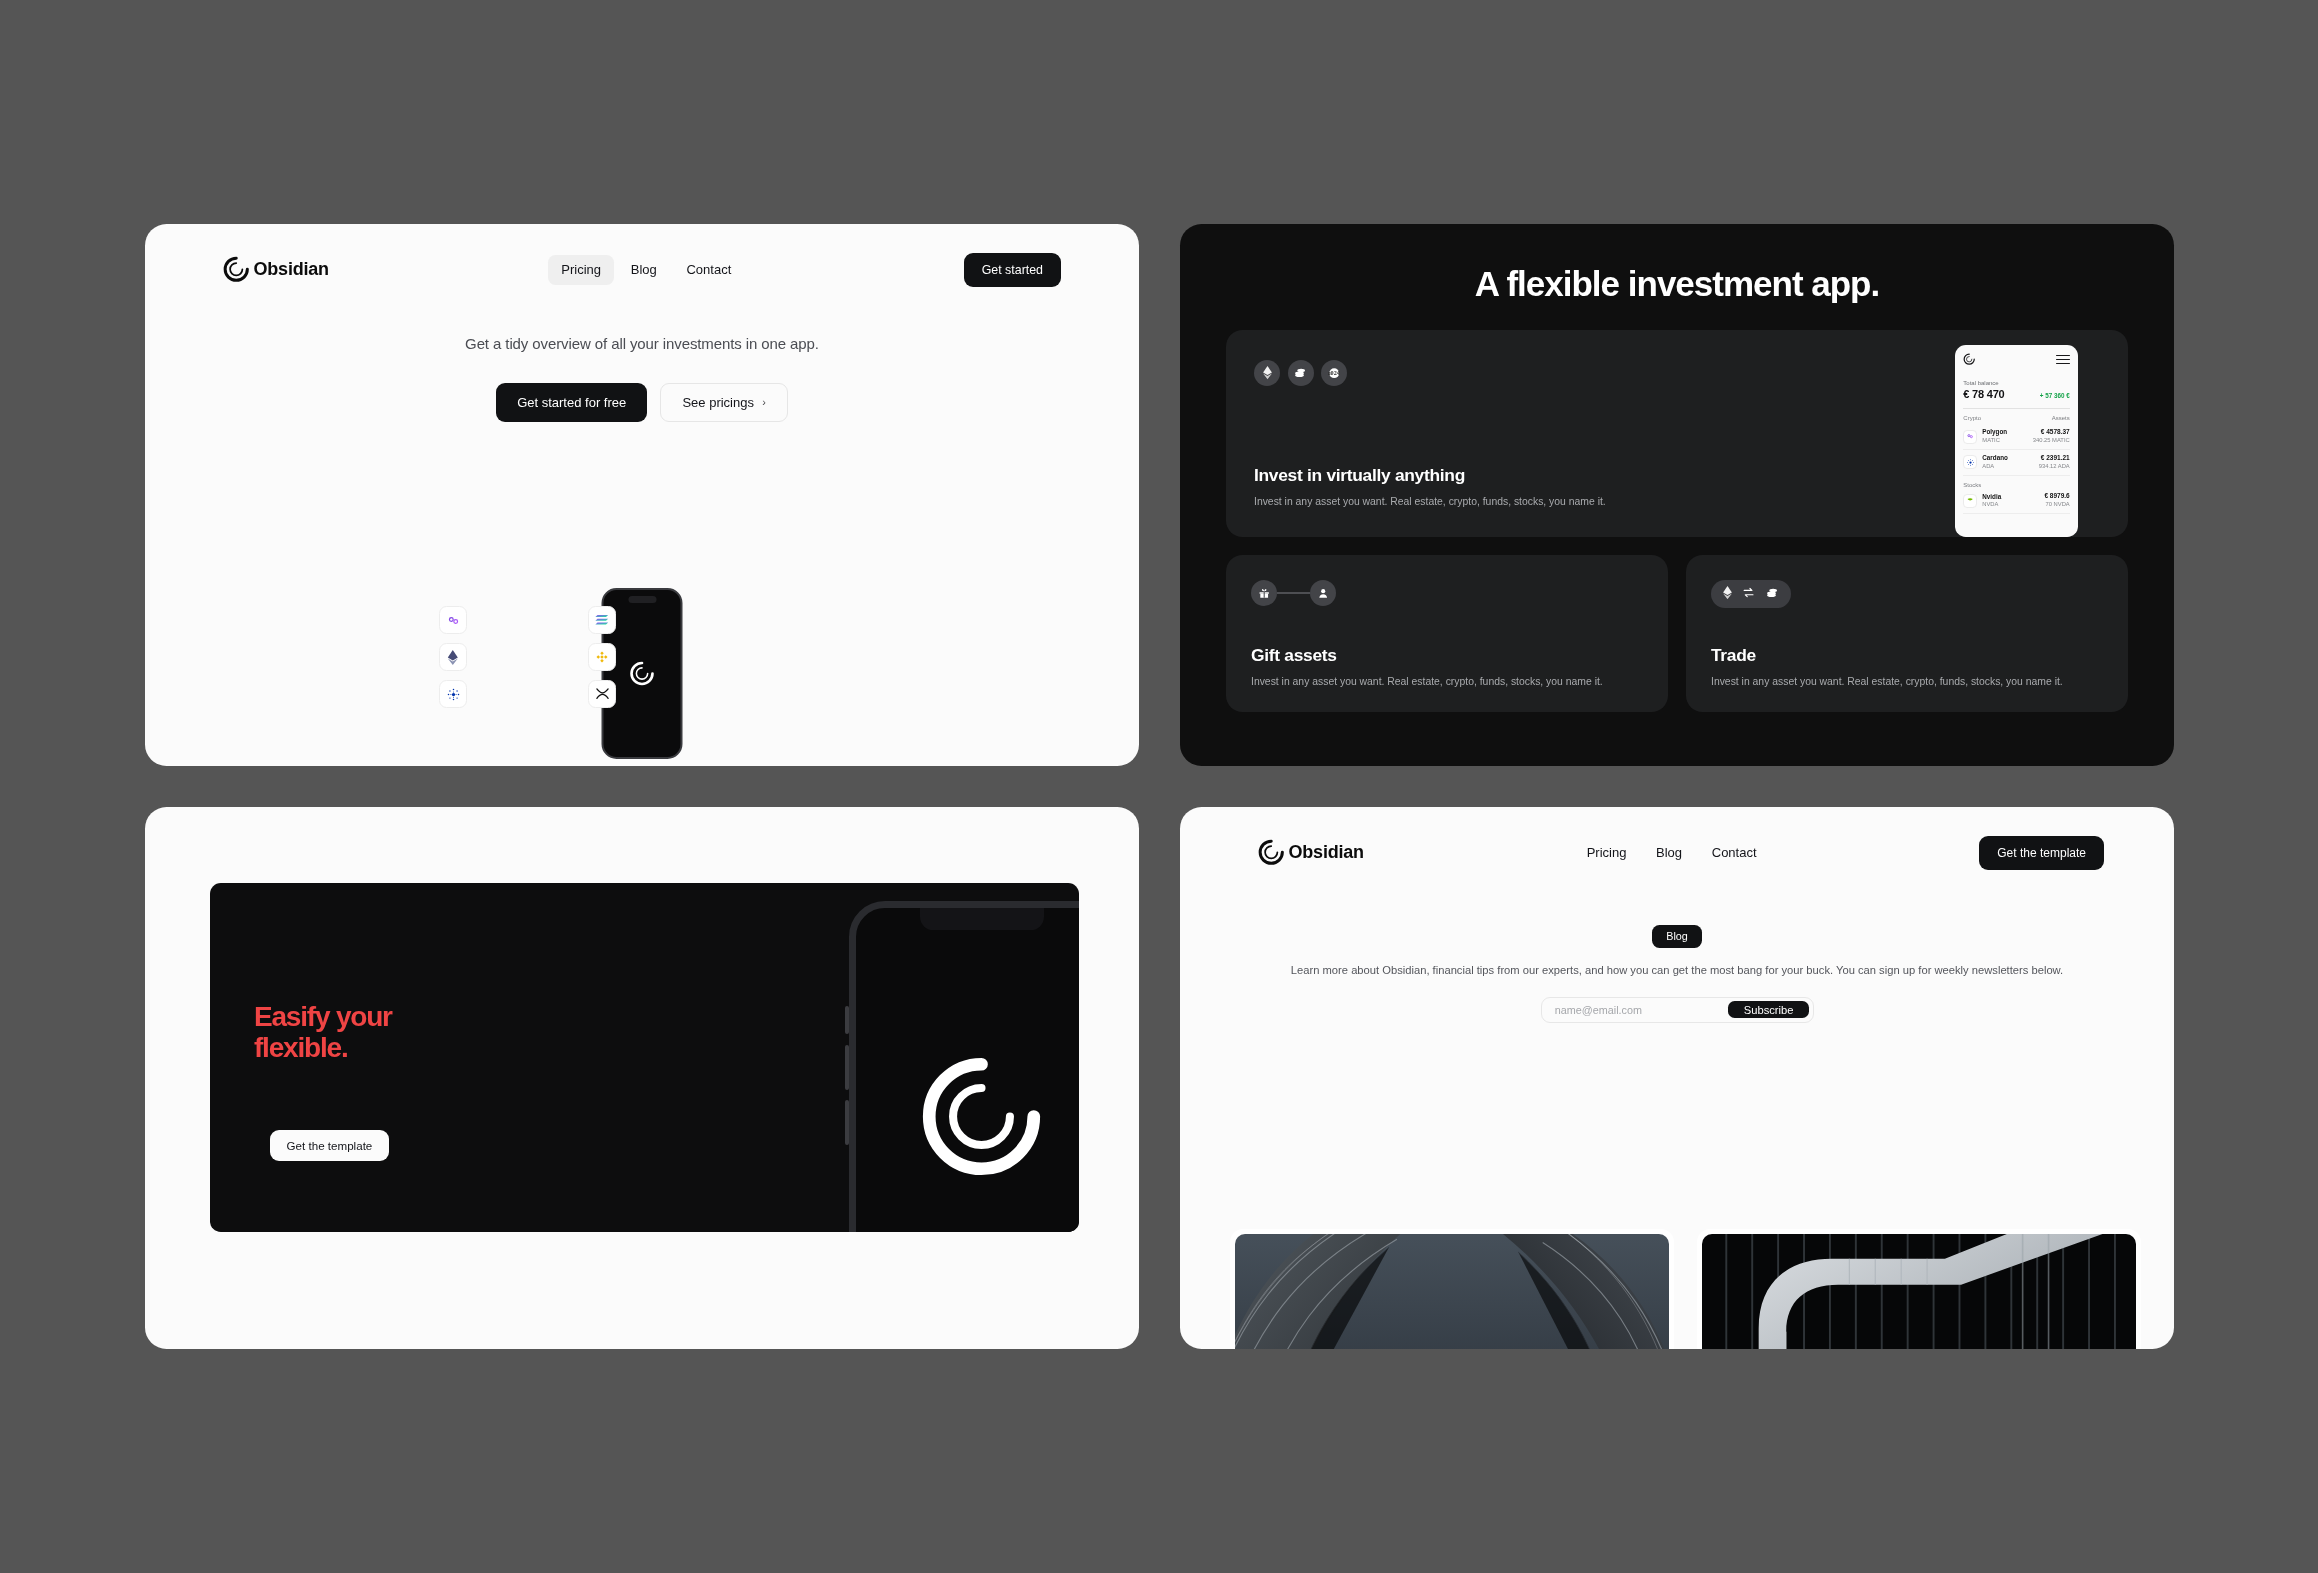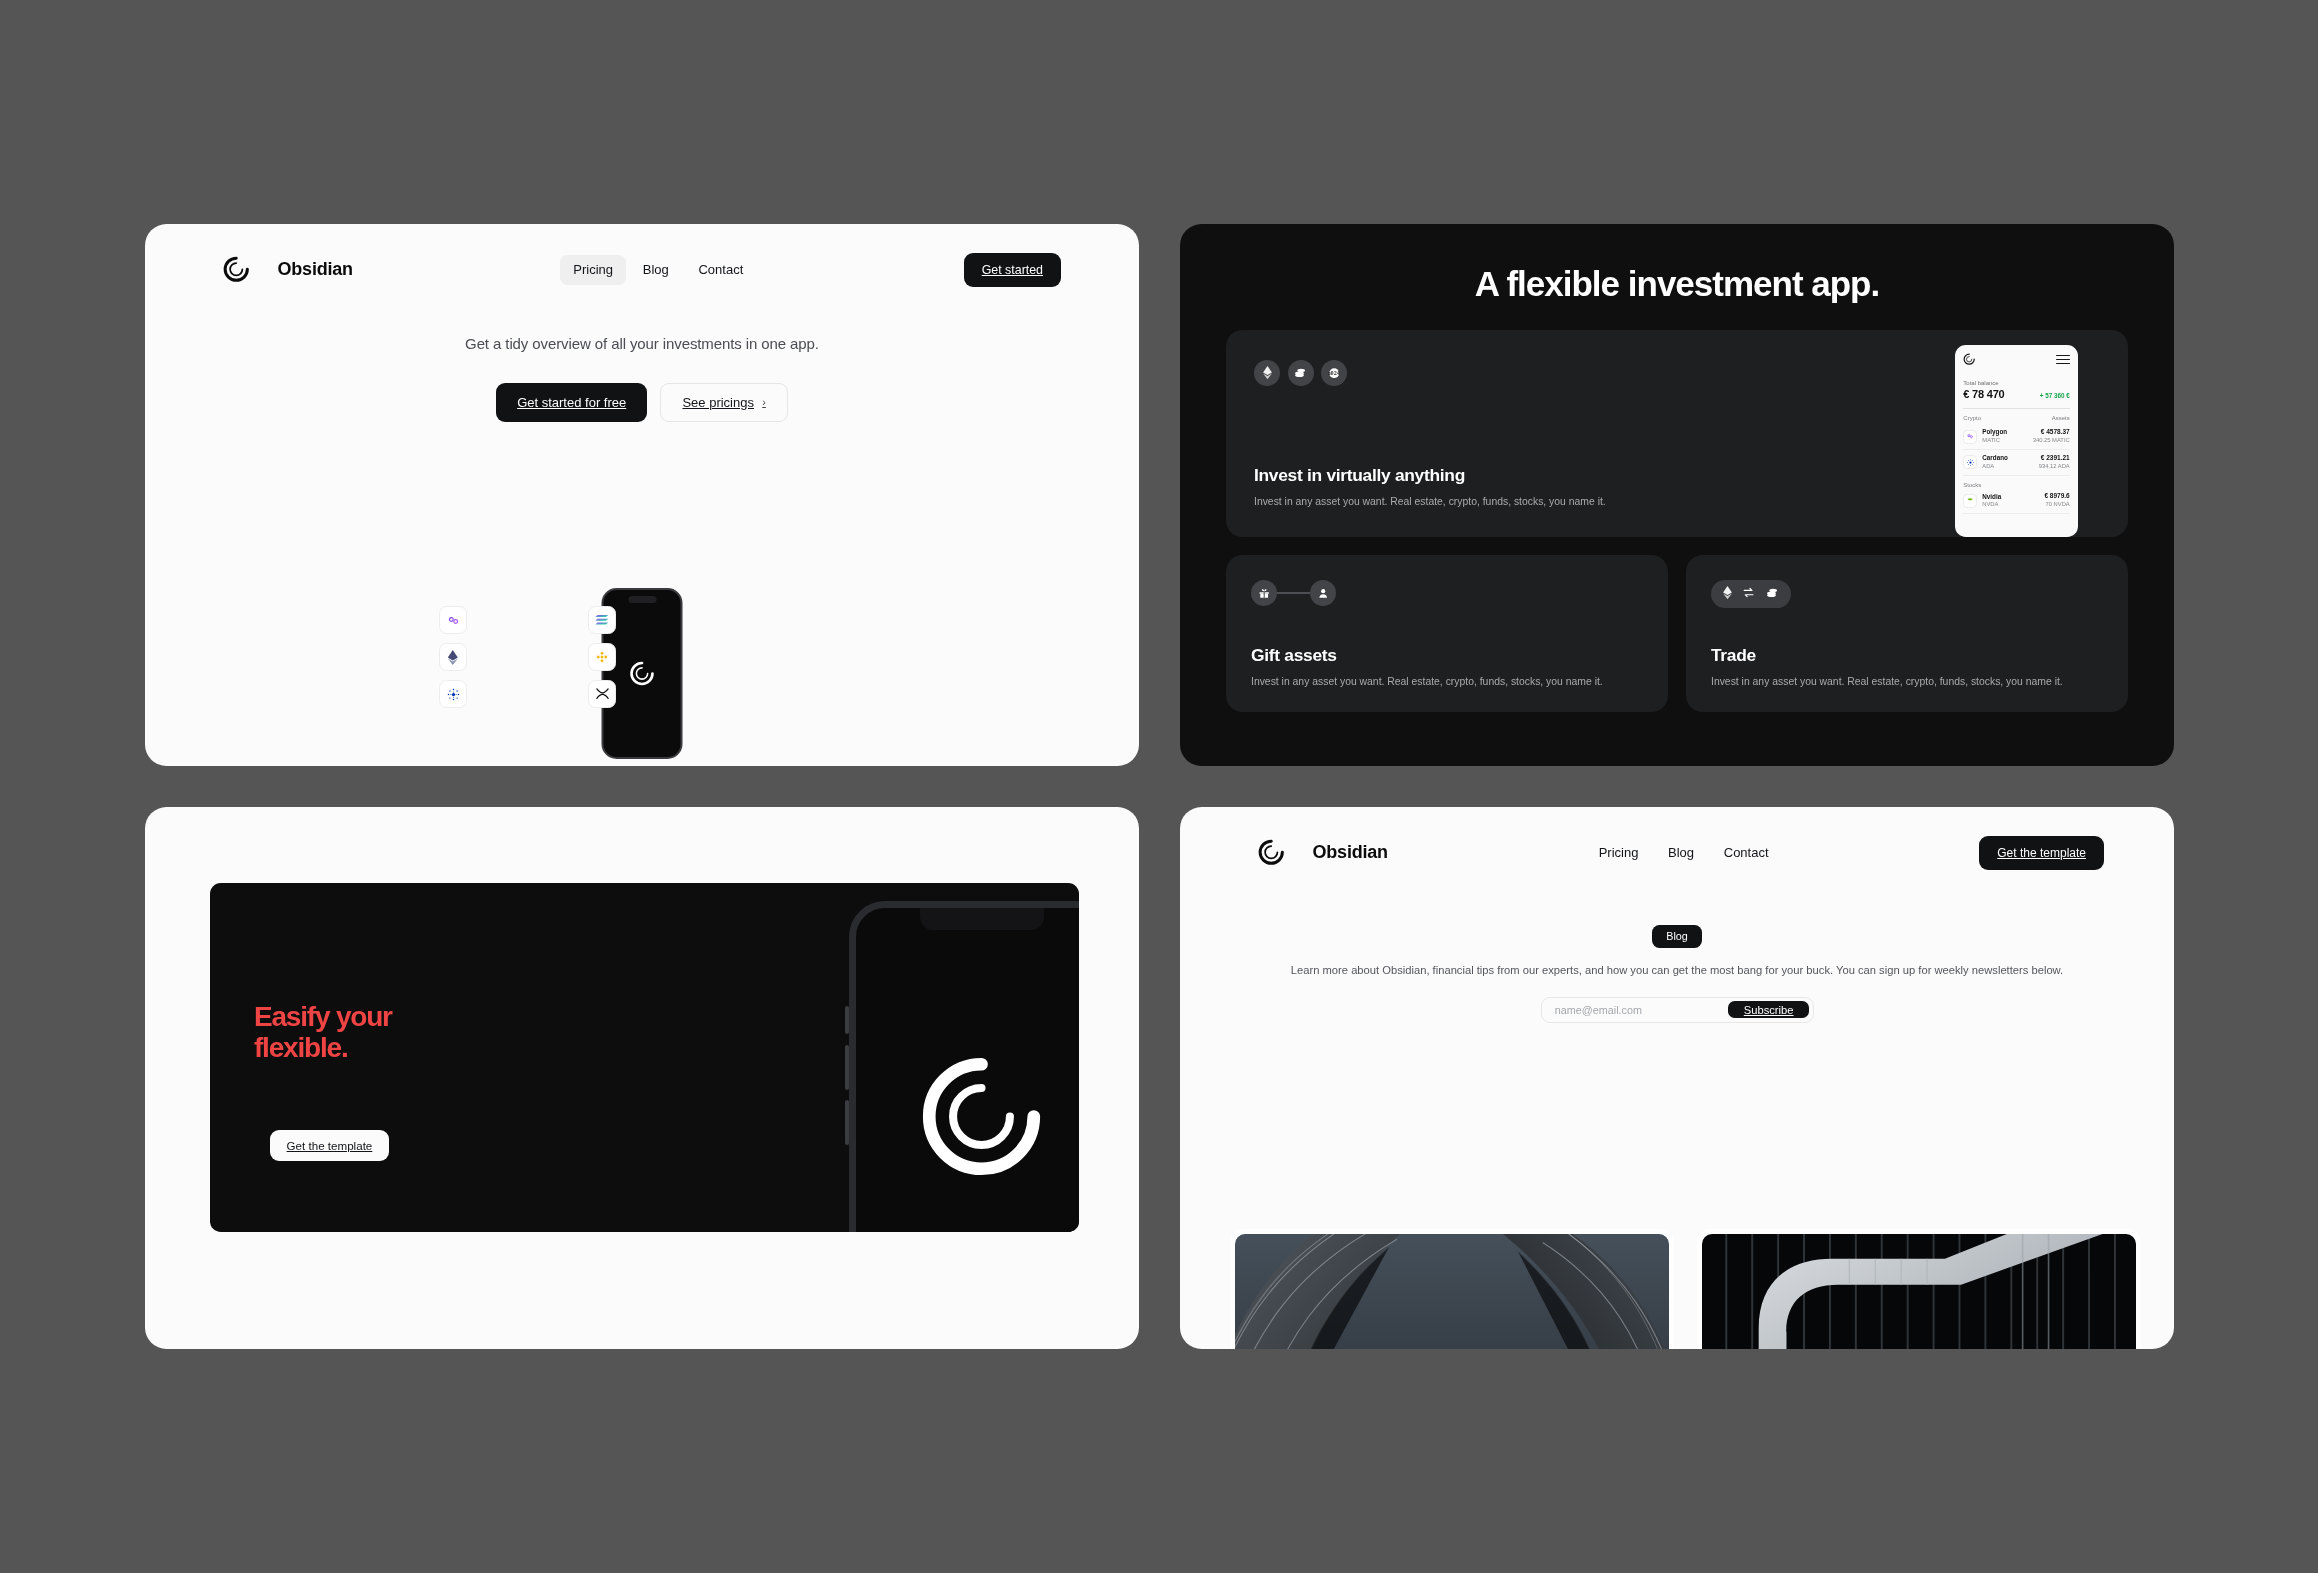--- a/index.html
+++ b/index.html
@@ -16,35 +16,35 @@
   .card { position:absolute; border-radius:21.5px; overflow:hidden; }
   .card.light { background:#fbfbfb; }
   .card.dark  { background:#0f0f0f; }
 
   
   #card-hero { left:145px; top:224px; width:994px; height:542px; }
   .hero-nav {
     position:absolute; left:0; top:0; width:100%; height:91px;
     display:flex; align-items:center; padding:0 20px;
   }
-  .brand { display:flex; align-items:center; gap:28px; margin-left:58px; }
+  .brand { display:flex; align-items:center; gap:4px; margin-left:58px; }
   .brand .mark { width:26.5px; height:26.5px; flex:none; }
   .brand .word { font-size:18px; font-weight:700; color:#0c0c0c; letter-spacing:-0.2px; }
 
   .nav-links { display:flex; align-items:center; gap:3.3px; margin:0 auto; }
   .nav-links a {
     font-size:13px; color:#14151a; text-decoration:none;
     padding:7.5px 13.2px; border-radius:7.5px; white-space:nowrap;
   }
   .nav-links a.active { background:#efefef; }
 
   .btn {
     display:inline-flex; align-items:center; justify-content:center;
     border-radius:9px; font-size:12.4px; white-space:nowrap; cursor:pointer;
-    border:none; font-family:inherit;text-decoration:underline;
+    border:none; font-family:inherit;
   }
   .btn-dark  { background:#111214; color:#fff; }
   .btn-light { background:#fbfbfb; color:#14151a; border:0.8px solid #e6e6e6; }
 
   #hero-cta { padding:10px 18px; margin-right:58px; }
 
   .hero-body { position:absolute; left:0; top:91px; width:100%; text-align:center; }
   .hero-title {
     font-size:61px; line-height:.98; font-weight:700; color:#0b0b0c;
     letter-spacing:-2px; margin-top:40px;

